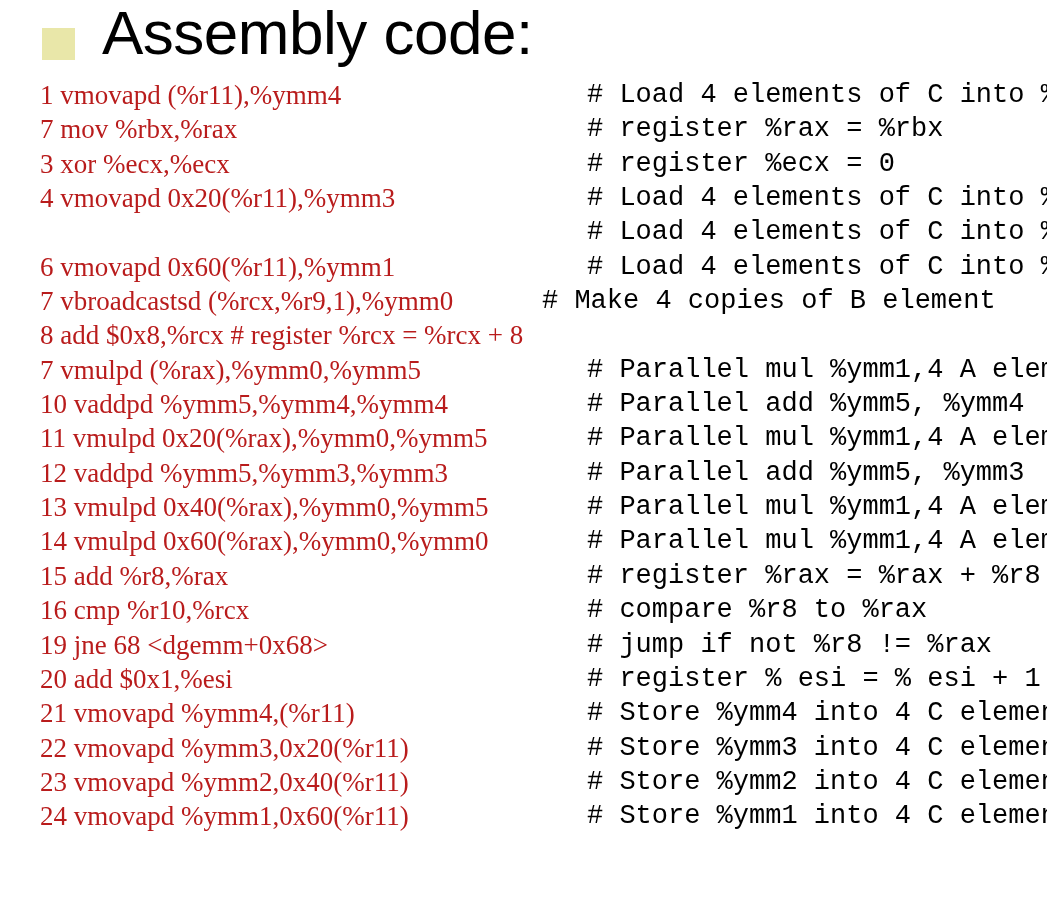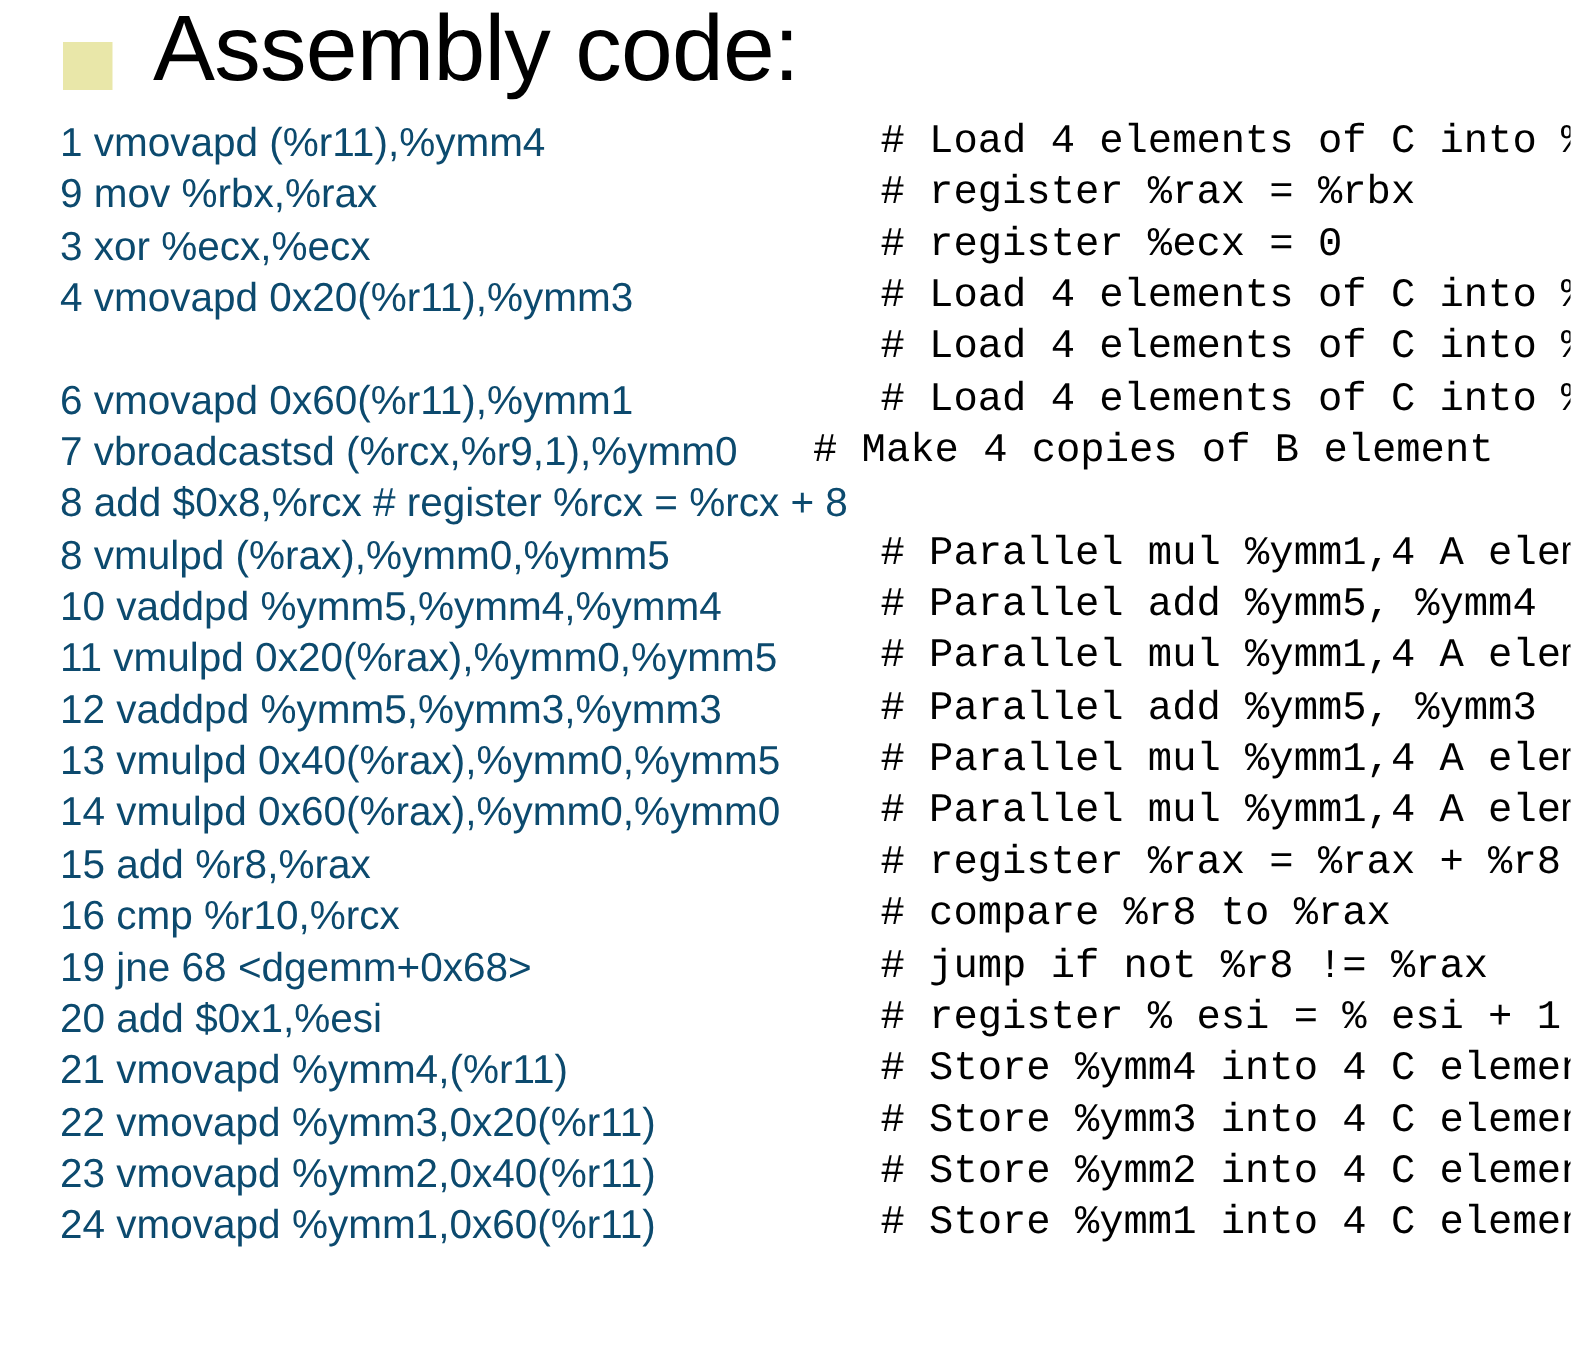--- a/index.html
+++ b/index.html
@@ -66,24 +66,24 @@
   .code-line {
     position: relative;
     height: 34.35px;
     white-space: pre;
   }
   .code-text {
     position: absolute;
     left: 14px;
     top: 0;
     white-space: pre;
-    font-family: Liberation Sans, sans-serif;
+    font-family: Liberation Serif, serif;
     font-size: 27px;
     line-height: 34.35px;
-    color: #0c4a6e;
+    color: #b91c1c;
   }
   .code-comment {
     position: absolute;
     top: 0;
     left: 561px;
     white-space: pre;
     font-family: "Liberation Mono", "DejaVu Sans Mono", monospace;
     font-size: 27px;
     line-height: 34.35px;
     color: #000000;
@@ -97,28 +97,28 @@
 
 <div id="slide" style="background: rgb(255, 255, 255); color: rgb(0, 0, 0);">
 
   <div class="title-row">
     <div class="title-bullet" style="background: rgb(233, 231, 169);"></div>
     <div class="title-text">Assembly code:</div>
   </div>
 
   <div id="code-block">
       <div class="code-line"><span class="code-text">1 vmovapd (%r11),%ymm4</span><span class="code-comment"># Load 4 elements of C into %ymm4</span></div>
-      <div class="code-line"><span class="code-text">9 mov %rbx,%rax</span><span class="code-comment"># register %rax = %rbx</span></div>
+      <div class="code-line"><span class="code-text">7 mov %rbx,%rax</span><span class="code-comment"># register %rax = %rbx</span></div>
       <div class="code-line"><span class="code-text">3 xor %ecx,%ecx</span><span class="code-comment"># register %ecx = 0</span></div>
       <div class="code-line"><span class="code-text">4 vmovapd 0x20(%r11),%ymm3</span><span class="code-comment"># Load 4 elements of C into %ymm3</span></div>
       <div class="code-line"><span class="code-comment"># Load 4 elements of C into %ymm2</span></div>
       <div class="code-line"><span class="code-text">6 vmovapd 0x60(%r11),%ymm1</span><span class="code-comment"># Load 4 elements of C into %ymm1</span></div>
       <div class="code-line"><span class="code-text">7 vbroadcastsd (%rcx,%r9,1),%ymm0</span><span class="code-comment shift-left"># Make 4 copies of B element</span></div>
       <div class="code-line"><span class="code-text">8 add $0x8,%rcx # register %rcx = %rcx + 8</span></div>
-      <div class="code-line"><span class="code-text">8 vmulpd (%rax),%ymm0,%ymm5</span><span class="code-comment"># Parallel mul %ymm1,4 A elements</span></div>
+      <div class="code-line"><span class="code-text">7 vmulpd (%rax),%ymm0,%ymm5</span><span class="code-comment"># Parallel mul %ymm1,4 A elements</span></div>
       <div class="code-line"><span class="code-text">10 vaddpd %ymm5,%ymm4,%ymm4</span><span class="code-comment"># Parallel add %ymm5, %ymm4</span></div>
       <div class="code-line"><span class="code-text">11 vmulpd 0x20(%rax),%ymm0,%ymm5</span><span class="code-comment"># Parallel mul %ymm1,4 A elements</span></div>
       <div class="code-line"><span class="code-text">12 vaddpd %ymm5,%ymm3,%ymm3</span><span class="code-comment"># Parallel add %ymm5, %ymm3</span></div>
       <div class="code-line"><span class="code-text">13 vmulpd 0x40(%rax),%ymm0,%ymm5</span><span class="code-comment"># Parallel mul %ymm1,4 A elements</span></div>
       <div class="code-line"><span class="code-text">14 vmulpd 0x60(%rax),%ymm0,%ymm0</span><span class="code-comment"># Parallel mul %ymm1,4 A elements</span></div>
       <div class="code-line"><span class="code-text">15 add %r8,%rax</span><span class="code-comment"># register %rax = %rax + %r8</span></div>
       <div class="code-line"><span class="code-text">16 cmp %r10,%rcx</span><span class="code-comment"># compare %r8 to %rax</span></div>
       <div class="code-line"><span class="code-text">19 jne 68 &lt;dgemm+0x68&gt;</span><span class="code-comment"># jump if not %r8 != %rax</span></div>
       <div class="code-line"><span class="code-text">20 add $0x1,%esi</span><span class="code-comment"># register % esi = % esi + 1</span></div>
       <div class="code-line"><span class="code-text">21 vmovapd %ymm4,(%r11)</span><span class="code-comment"># Store %ymm4 into 4 C elements</span></div>

